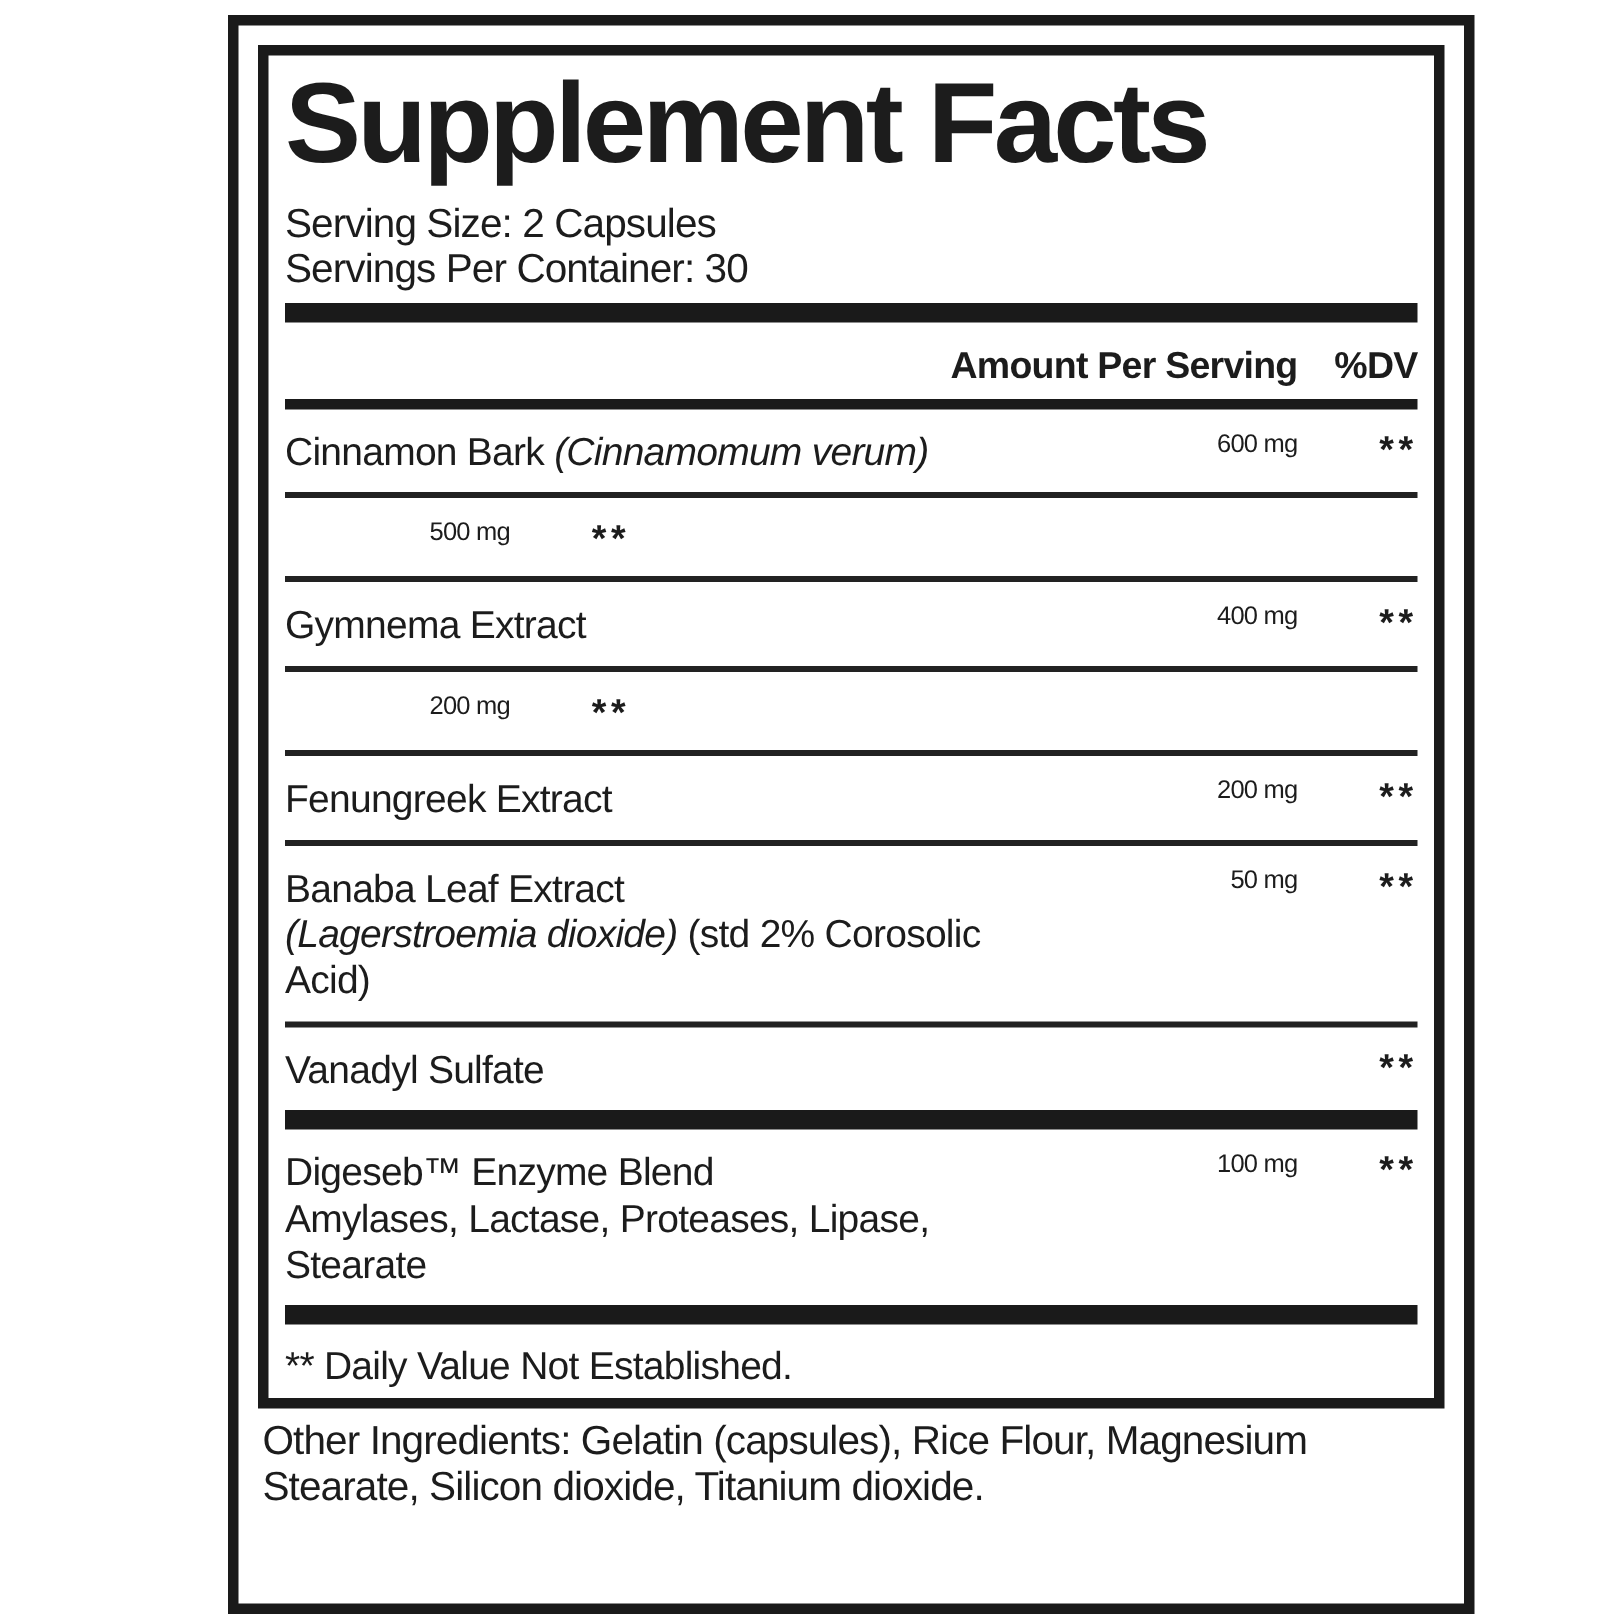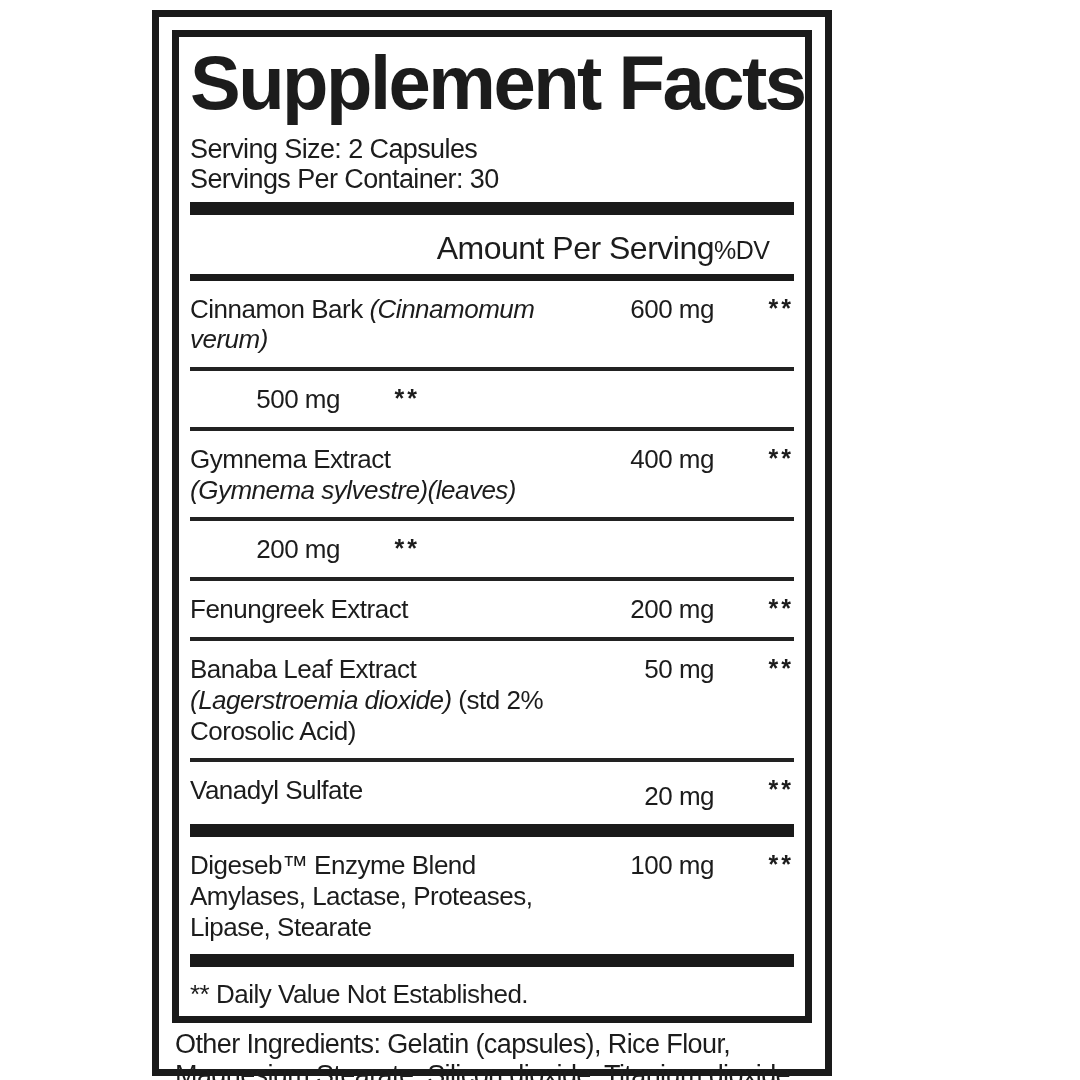--- a/index.html
+++ b/index.html
@@ -8,21 +8,21 @@
     width: 1080px; height: 1080px;
     font-family: "Liberation Sans", "DejaVu Sans", sans-serif;
     color: #1c1c1c;
     position: relative;
     overflow: hidden;
     letter-spacing: -0.3px;
   }
   .outer-frame {
     position: absolute;
     left: 152px; top: 10px;
-    width: 680px; height: 1066px;
+    width: 831px; height: 1066px;
     border: 7px solid #1a1a1a;
     background: #ffffff;
     padding: 13px 13px 0 13px;
   }
   .facts-box {
     border: 7px solid #1a1a1a;
     padding: 4px 11px 0 11px;
     background: #fff;
   }
   .facts-title {
@@ -42,35 +42,35 @@
   .bar.thick  { height: 13px; }
   .bar.medium { height: 7px; }
   .sep { background: #222; height: 4px; width: 100%; }
   .col-header {
     display: flex;
     justify-content: flex-end;
     align-items: baseline;
     padding: 9px 0 7px 0;
     margin-top: 6px;
   }
-  .col-header .amount-hd { font-size: 32px; font-weight: 400; letter-spacing: -0.5px; }
+  .col-header .amount-hd { font-size: 25px; font-weight: 700; letter-spacing: -0.5px; }
   .col-header .dv-hd {
-    width: 80px; text-align: left;
-    font-size: 25px; font-weight: 400; letter-spacing: -0.5px;
+    width: 80px; text-align: right;
+    font-size: 25px; font-weight: 700; letter-spacing: -0.5px;
   }
   .row {
     display: flex;
     align-items: flex-start;
     padding: 13px 0 12px 0;
   }
   .row .nm { flex: 1; font-size: 26px; line-height: 1.18; letter-spacing: -0.5px; }
   .row .nm .it { font-style: italic; }
   .row .amt {
     width: 150px; text-align: right;
-    font-size: 26px; letter-spacing: -0.5px;
+    font-size: 17px; letter-spacing: -0.5px;
     white-space: nowrap;
   }
   .row .dv {
     width: 80px; text-align: right;
     font-size: 25px; font-weight: 700;
     letter-spacing: 3px;
     line-height: 1;
     padding-top: 2px;
   }
   .footnote {
@@ -118,21 +118,20 @@
 
     <div class="row">
       <div class="amt">500 mg</div>
       <div class="dv">**</div>
     </div>
     <div class="sep"></div>
 
     <div class="row">
       <div class="nm">
         <div class="l1"><span>Gymnema Extract</span><span class="it"></span></div>
-        <div class="l2"><span class="it">(Gymnema sylvestre)(leaves)</span><span></span></div>
       </div>
       <div class="amt">400 mg</div>
       <div class="dv">**</div>
     </div>
     <div class="sep"></div>
 
     <div class="row">
       <div class="amt">200 mg</div>
       <div class="dv">**</div>
     </div>
@@ -156,21 +155,20 @@
       <div class="amt">50 mg</div>
       <div class="dv">**</div>
     </div>
     <div class="sep"></div>
 
     <div class="row">
       <div class="nm">
         <div class="l1"><span>Vanadyl Sulfate</span><span class="it"></span></div>
 
       </div>
-      <div class="amt" style="padding-top:6px;">20 mg</div>
       <div class="dv">**</div>
     </div>
     <div class="bar thick"></div>
 
     <div class="row">
       <div class="nm">
         <div class="l1"><span>Digeseb™ Enzyme Blend</span><span class="it"></span></div>
         <div class="l2"><span class="it"></span><span>Amylases, Lactase, Proteases, Lipase, Stearate</span></div>
       </div>
       <div class="amt">100 mg</div>

